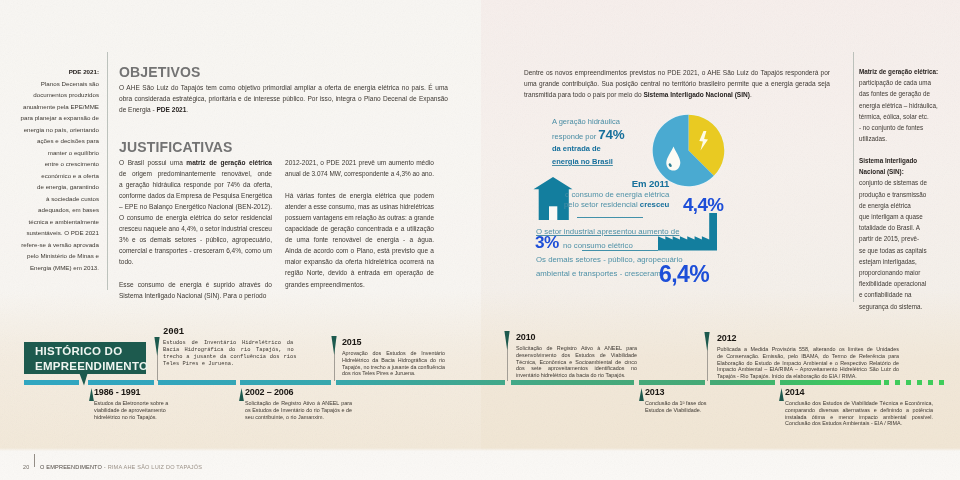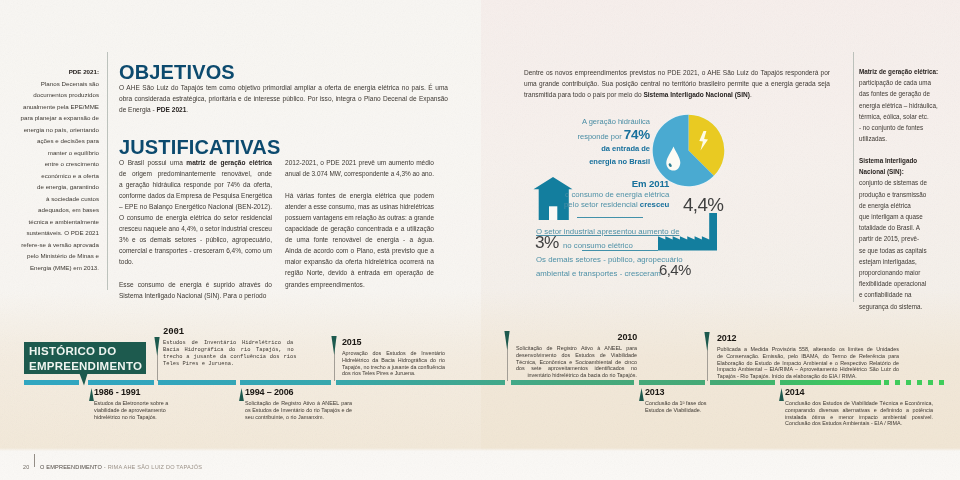--- a/index.html
+++ b/index.html
@@ -23,50 +23,50 @@
       background:linear-gradient(to bottom, rgba(250,235,235,.42) 0, rgba(250,238,236,.3) 180px, rgba(250,240,236,.08) 320px);}
   #noise{position:absolute;inset:0;z-index:2;opacity:1;pointer-events:none;}
 
   .lay{position:absolute;z-index:5;}
 
   
   .vline{position:absolute;width:1px;z-index:4;background:#aeb5af;opacity:.8;}
 
   
   .sec-title{
-    font-size:20px;font-weight:bold;color:#0c4a6e;letter-spacing:.15px;
+    font-size:14px;font-weight:bold;color:#737373;letter-spacing:.15px;
     line-height:15px;white-space:nowrap;
   }
   
   .blk{font-size:6.55px;line-height:11.05px;color:#3d3832;}
   .blk b{font-weight:bold;color:#262220;}
   .blk .ln{white-space:nowrap;transform-origin:left center;}
   .blk .ln.spacer{height:11.05px;}
 
   .sidebar-txt{font-size:6.2px;line-height:11.5px;color:#3d3832;text-align:right;}
   .sidebar-txt .ln{text-align:right;}
   .sidebar-txt b{font-weight:bold;color:#231e1b;}
 
   
-  .pie-txt{font-size:7.5px;line-height:11.6px;text-align:right;color:#4a8da4;}
+  .pie-txt{font-size:7.5px;line-height:11.6px;text-align:left;color:#4a8da4;}
   .pie-txt b{font-weight:bold;color:#17709c;}
   .big74{font-size:13.4px;font-weight:bold;color:#17709c;letter-spacing:-.2px;}
   .ig-sm{font-size:7.8px;color:#4f91a7;line-height:11px;white-space:nowrap;}
   .ig-sm b{font-weight:bold;color:#17709c;}
-  .ig-big{font-weight:normal;color:#404040;letter-spacing:-.6px;white-space:nowrap;}
+  .ig-big{font-weight:bold;color:#1d4ed8;letter-spacing:-.6px;white-space:nowrap;}
   .hr-ig{position:absolute;height:1px;background:#2f86a3;opacity:.9;z-index:6;}
 
   
   .gloss{font-size:6.3px;line-height:11.2px;color:#3d3832;}
   .gloss b{font-weight:bold;color:#231e1b;}
   .gloss .ln{text-align:left;}
 
   
   #hist-box{position:absolute;z-index:6;background:#1d5a4e;}
-  .hist-line{color:#eff5f0;font-weight:bold;font-size:11.5px;line-height:14.8px;letter-spacing:.25px;white-space:nowrap;}
+  .hist-line{color:#eff5f0;font-weight:bold;font-size:11.5px;line-height:14.8px;letter-spacing:.25px;white-space:nowrap;margin-left:6px;}
   .tl-year{font-weight:bold;font-size:9.0px;color:#1a1713;line-height:9.2px;letter-spacing:-.15px;white-space:nowrap;}
   .tl-txt{font-size:5.4px;line-height:6.85px;color:#3d3832;}
   .tl-txt .ln{white-space:nowrap;transform-origin:left center;}
   .tl-bar{position:absolute;height:5.5px;z-index:6;
     background-image:linear-gradient(to right,
       #31a6c0 24px, #31a6c0 70px, #33a5bb 180px, #37a7ad 330px,
       #3ca69a 410px, #41a88a 500px, #46a87d 570px, #45a975 720px,
       #3fba68 790px, #3fc95c 850px, #3fcd5a 945px);
     background-size:960px 100%;background-repeat:no-repeat;}
   .tl-stem{position:absolute;width:1px;background:#a39e96;z-index:5;}
@@ -205,21 +205,21 @@
   <path fill="#fcfbf4" d="M21.5 32.6 C19.8 37.1 14.3 44.1 14.3 48.9 C14.3 53.2 17.5 56.6 21.5 56.6 C25.6 56.6 28.3 52.6 28.3 48.4 C28.3 43.7 23.2 37.1 21.5 32.6 Z"></path>
   <ellipse cx="18.2" cy="51.2" rx="1.3" ry="2.0" fill="#2d7e93" transform="rotate(-35 18.2 51.2)"></ellipse>
 
   <path fill="#fdfbe6" d="M54.4 17.0 L51.5 17.0 L47.3 26.9 L50.9 27.6 L48.5 36.6 L56.0 25.6 L52.1 24.9 Z"></path>
 </svg>
 
 <div class="lay pie-txt" style="left:552px;top:116px;width:98px;">
   <div>A geração hidráulica</div>
   <div style="line-height:13.5px;"><span>responde por </span><span class="big74">74%</span></div>
   <div style="line-height:12.6px;"><b>da entrada de</b></div>
-  <div style="line-height:11.6px;"><b>energia no Brasil</b></div>
+  <div style="line-height:11.6px;text-decoration:underline;"><b>energia no Brasil</b></div>
 </div>
 
 <svg class="lay" style="left:533px;top:176.5px;" width="40" height="44" viewBox="0 0 40 44">
   <path fill="#137e9e" d="M20 0 L39.5 12.3 L35.8 12.3 L35.8 43 L5.7 43 L5.7 12.3 L0.5 12.3 Z"></path>
   <rect x="16" y="29.3" width="8.3" height="13.7" fill="#fbf9f6"></rect>
 </svg>
 
 <div class="lay" style="left:564px;top:178px;text-align:right;">
   <div class="ig-sm" style="font-size:9.6px;font-weight:bold;color:#17719c;line-height:11.5px;letter-spacing:-.1px;">Em 2011</div>
   <div class="ig-sm" style="line-height:10.5px;">o consumo de energia elétrica</div>
@@ -235,21 +235,21 @@
 </svg>
 
 <div class="lay ig-sm" style="left:536px;top:225.5px;text-decoration:underline;">O setor industrial apresentou aumento de</div>
 <div class="lay ig-big" style="left:535px;top:231.5px;font-size:17.2px;">3%</div>
 <div class="lay ig-sm" style="left:563px;top:239.5px;">no consumo elétrico</div>
 
 <div class="hr-ig" style="left:582px;top:250px;width:76px;"></div>
 
 <div class="lay ig-sm" style="left:536px;top:253.5px;">Os demais setores - público, agropecuário</div>
 <div class="lay ig-sm" style="left:536px;top:267.5px;">ambiental e transportes - cresceram</div>
-<div class="lay ig-big" style="left:659px;top:261px;font-size:15px;">6,4%</div>
+<div class="lay ig-big" style="left:659px;top:261px;font-size:23px;">6,4%</div>
 
 <div id="hist-box" style="left:24px;top:342px;width:122px;height:32px;padding:2px 0 0 5px;">
   <div class="hist-line">HISTÓRICO DO</div>
   <div class="hist-line">EMPREENDIMENTO</div>
 </div>
 <svg class="lay" style="left:79px;top:372.5px;" width="10" height="13" viewBox="0 0 10 13">
   <path d="M0.3 0 L8.7 0 L5 12.6 Z" fill="#1d5a4e"></path>
 </svg>
 
 <div class="tl-bar" style="left:24px;top:379.5px;width:55px;background-position:-24px 0;"></div>
@@ -293,21 +293,21 @@
       <div class="ln" style="word-spacing: 1.54375px;">Hidrelétrico da Bacia Hidrográfica do rio</div>
       <div class="ln" style="transform: scaleX(0.99322);">Tapajós, no trecho a jusante da confluência</div>
       <div class="ln">dos rios Teles Pires e Juruena.</div>
     </div>
 </div>
 
 <div class="tl-stem" style="left:507px;top:338px;height:43px;"></div>
 <svg class="tl-mark" style="left:503px;top:331px;" width="9" height="19" viewBox="0 0 9 19">
     <path d="M1.4 0 L6.6 0 L4.2 19 Z" fill="#1d5a4e"></path>
   </svg>
-<div class="lay" style="left:516px;top:332.5px;width:121px;text-align:right;">
+<div class="lay" style="left:516px;top:332.5px;width:121px;">
   <div class="tl-year">2010</div>
   <div class="tl-txt" style="margin-top:3.2px;">
       <div class="ln" style="word-spacing: 2.86979px;">Solicitação de Registro Ativo à ANEEL para</div>
       <div class="ln" style="word-spacing: 3.52734px;">desenvolvimento dos Estudos de Viabilidade</div>
       <div class="ln" style="word-spacing: 1.60625px;">Técnica, Econômica e Socioambiental de cinco</div>
       <div class="ln" style="word-spacing: 5.07422px;">dos sete aproveitamentos identificados no</div>
       <div class="ln">inventário hidrelétrico da bacia do rio Tapajós.</div>
     </div>
 </div>
 
@@ -335,21 +335,21 @@
       <div class="ln">Estudos da Eletronorte sobre a</div>
       <div class="ln">viabilidade de aproveitamento</div>
       <div class="ln">hidrelétrico no rio Tapajós.</div>
     </div>
 </div>
 
 <svg class="tl-mark" style="left:236.5px;top:387.5px;" width="9" height="13" viewBox="0 0 9 13">
     <path d="M4.5 0 L6.9 13 L2.1 13 Z" fill="#1d5a4e"></path>
   </svg>
 <div class="lay" style="left:245px;top:387.5px;width:107px;">
-  <div class="tl-year">1994 – 2006</div>
+  <div class="tl-year">2002 – 2006</div>
   <div class="tl-txt" style="margin-top:3.2px;">
       <div class="ln" style="word-spacing: 0.536458px;">Solicitação de Registro Ativo à ANEEL para</div>
       <div class="ln" style="word-spacing: 0.0878906px;">os Estudos de Inventário do rio Tapajós e de</div>
       <div class="ln">seu contribuinte, o rio Jamanxim.</div>
     </div>
 </div>
 
 <svg class="tl-mark" style="left:637px;top:387.5px;" width="9" height="13" viewBox="0 0 9 13">
     <path d="M4.5 0 L6.9 13 L2.1 13 Z" fill="#1d5a4e"></path>
   </svg>

